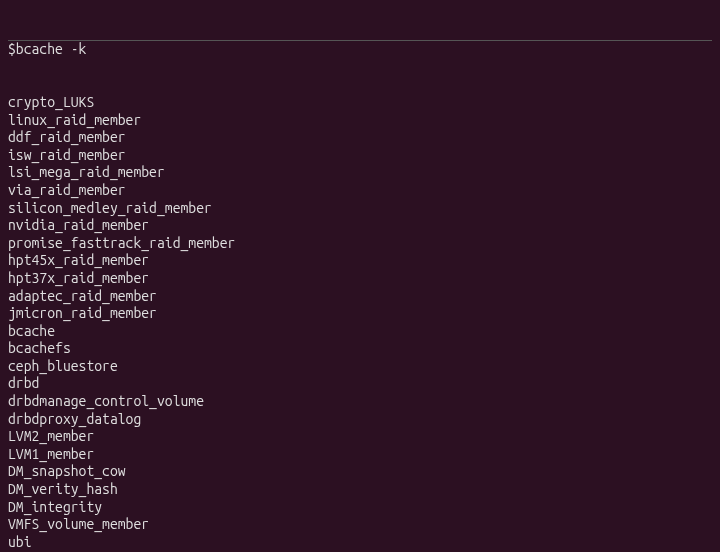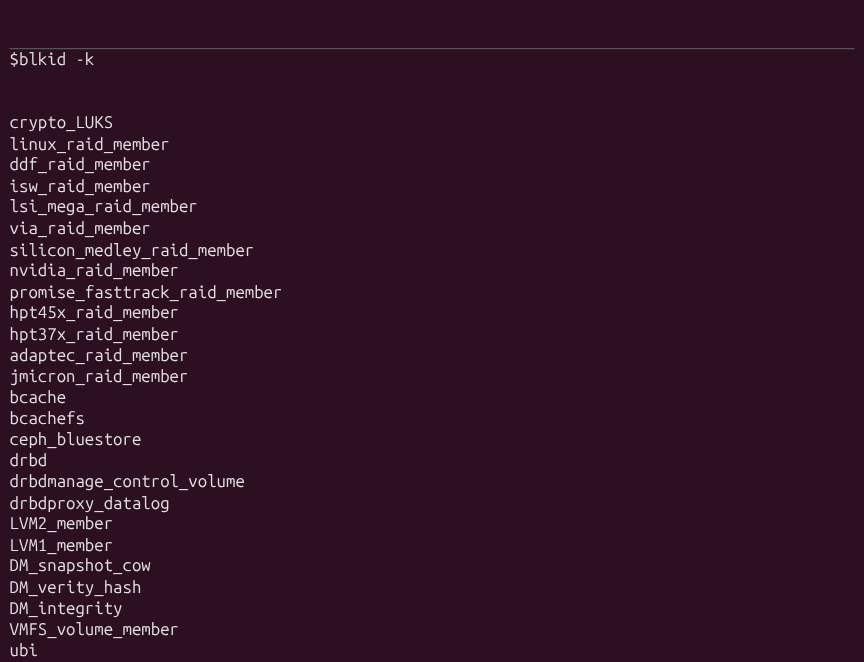--- a/index.html
+++ b/index.html
@@ -26,15 +26,15 @@
     }
     .command-line {
       border-top: 1px solid #555;
       padding-top: 0px;
     }
   </style>
 </head>
 <body>
 
 <div class="terminal">
-  <span class="line command-line">$blkid -k</span>
+  <span class="line command-line">$bcache -k</span>
   <div id="output-container"><span class="line">crypto_LUKS</span><span class="line">linux_raid_member</span><span class="line">ddf_raid_member</span><span class="line">isw_raid_member</span><span class="line">lsi_mega_raid_member</span><span class="line">via_raid_member</span><span class="line">silicon_medley_raid_member</span><span class="line">nvidia_raid_member</span><span class="line">promise_fasttrack_raid_member</span><span class="line">hpt45x_raid_member</span><span class="line">hpt37x_raid_member</span><span class="line">adaptec_raid_member</span><span class="line">jmicron_raid_member</span><span class="line">bcache</span><span class="line">bcachefs</span><span class="line">ceph_bluestore</span><span class="line">drbd</span><span class="line">drbdmanage_control_volume</span><span class="line">drbdproxy_datalog</span><span class="line">LVM2_member</span><span class="line">LVM1_member</span><span class="line">DM_snapshot_cow</span><span class="line">DM_verity_hash</span><span class="line">DM_integrity</span><span class="line">VMFS_volume_member</span><span class="line">ubi</span><span class="line">vdo</span></div>
 </div>
 
 </body></html>

